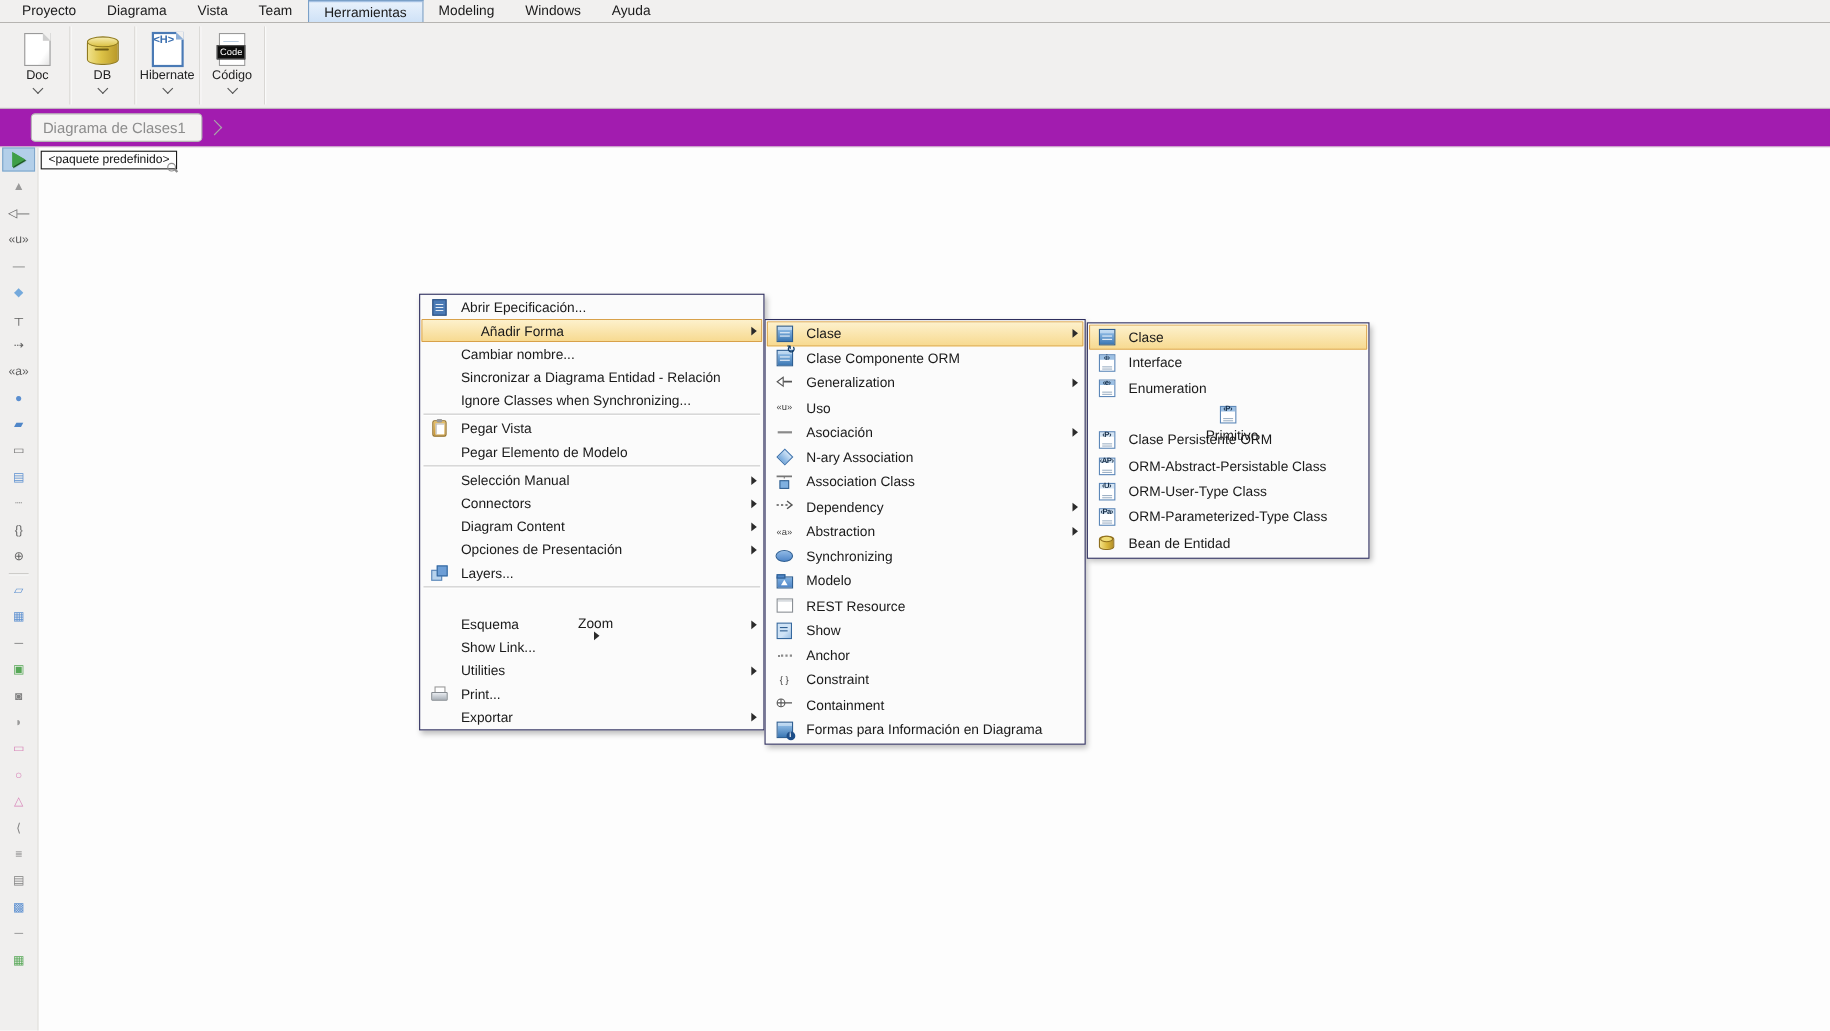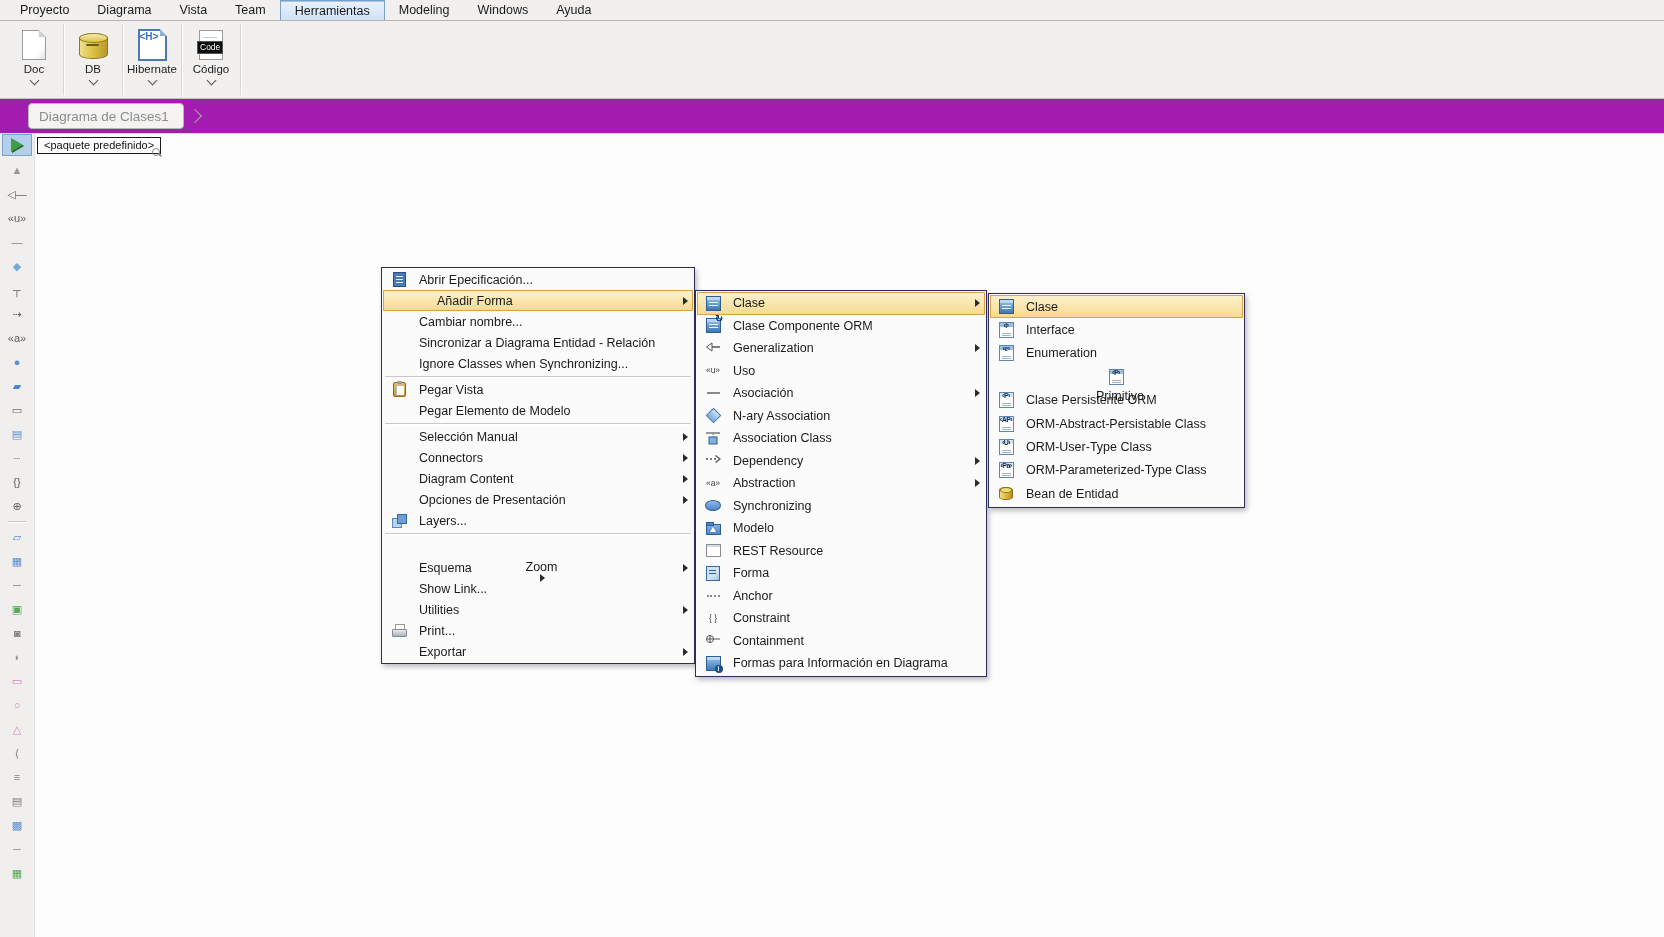--- a/index.html
+++ b/index.html
@@ -449,21 +449,21 @@
     <div class="mi" style="height: 22.5px;">
       <span class="ico">
         <span class="ic ic-rest"></span>
       </span>
       <span class="lbl">REST Resource</span>
     </div>
     <div class="mi" style="height: 22.5px;">
       <span class="ico">
         <span class="ic ic-note"></span>
       </span>
-      <span class="lbl">Forma</span>
+      <span class="lbl">Show</span>
     </div>
     <div class="mi" style="height: 22.5px;">
       <span class="ico">
         <span class="ic ic-anchor"></span>
       </span>
       <span class="lbl">Anchor</span>
     </div>
     <div class="mi" style="height: 22.5px;">
       <span class="ico">
         <span class="ic ic-txt">{ }</span>

